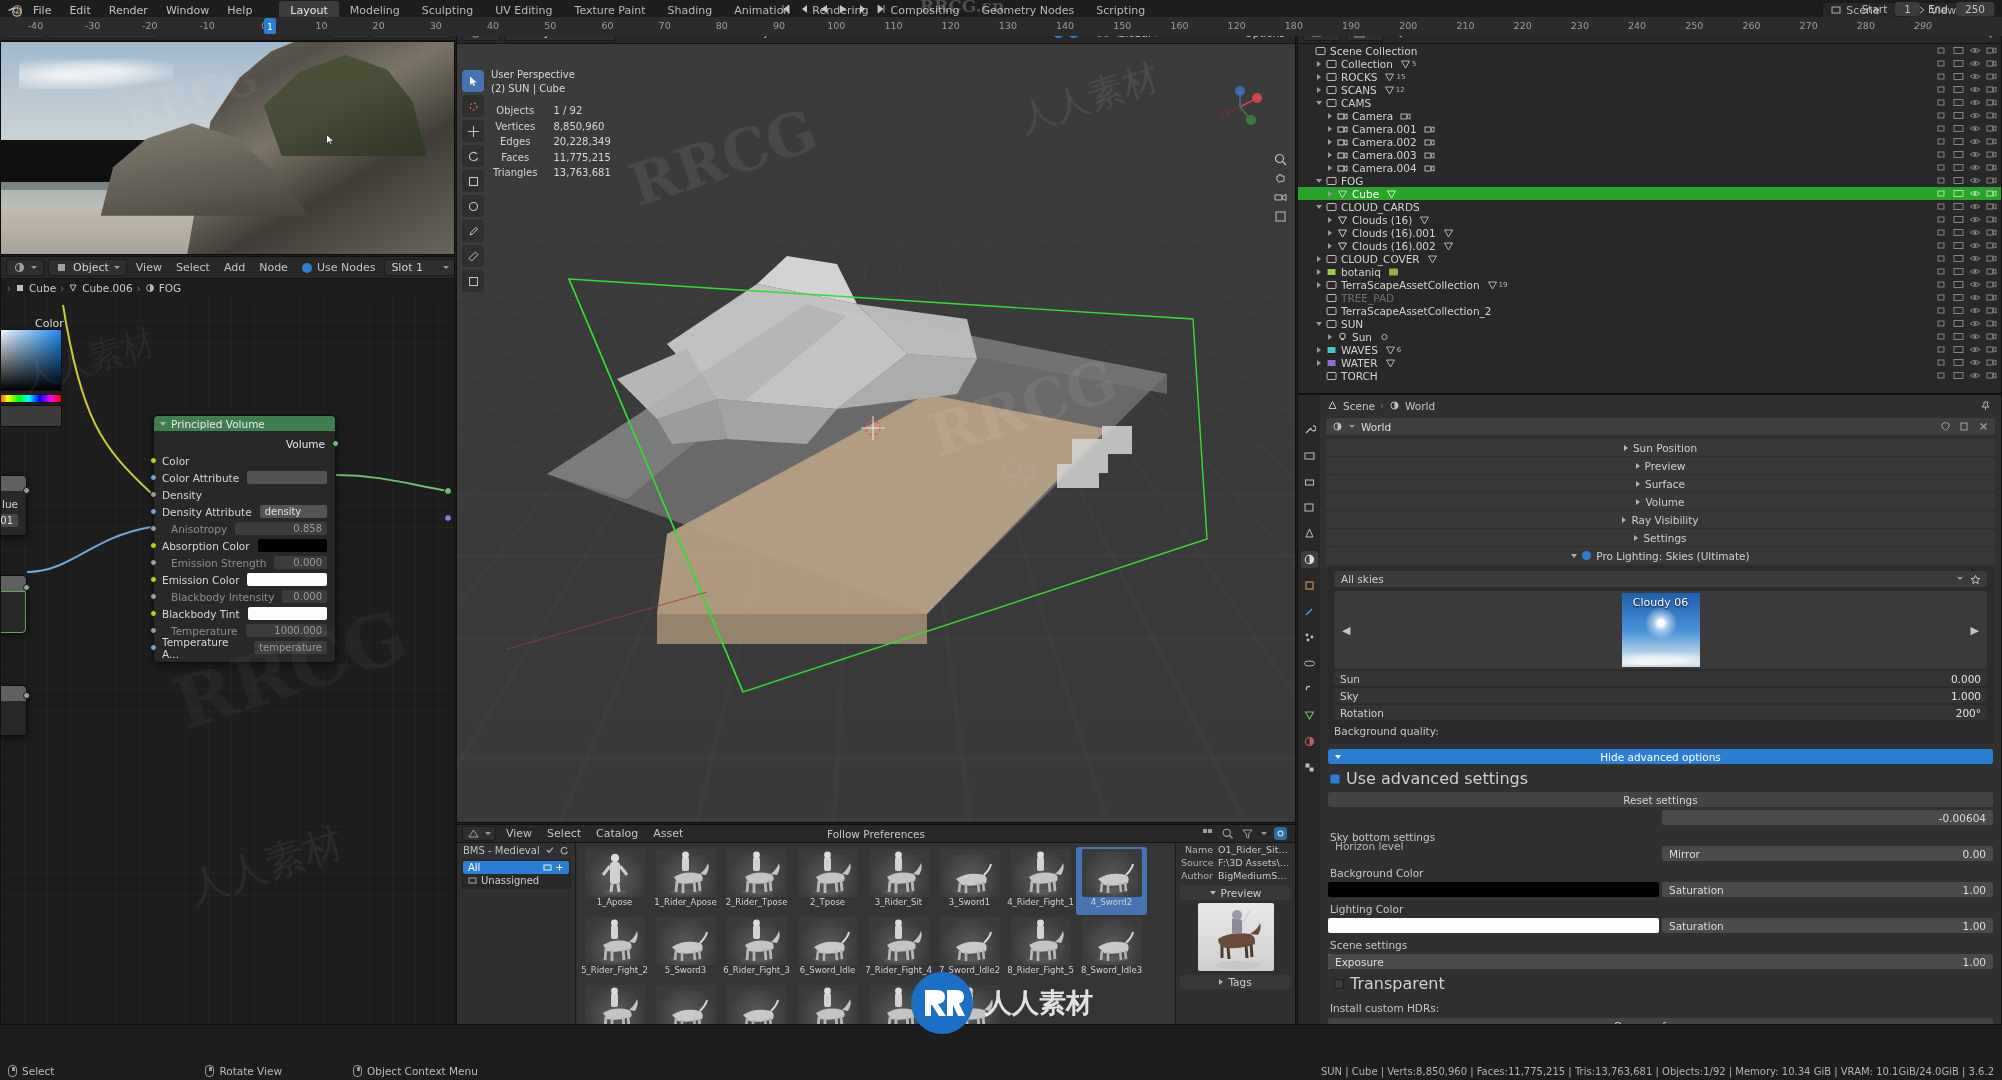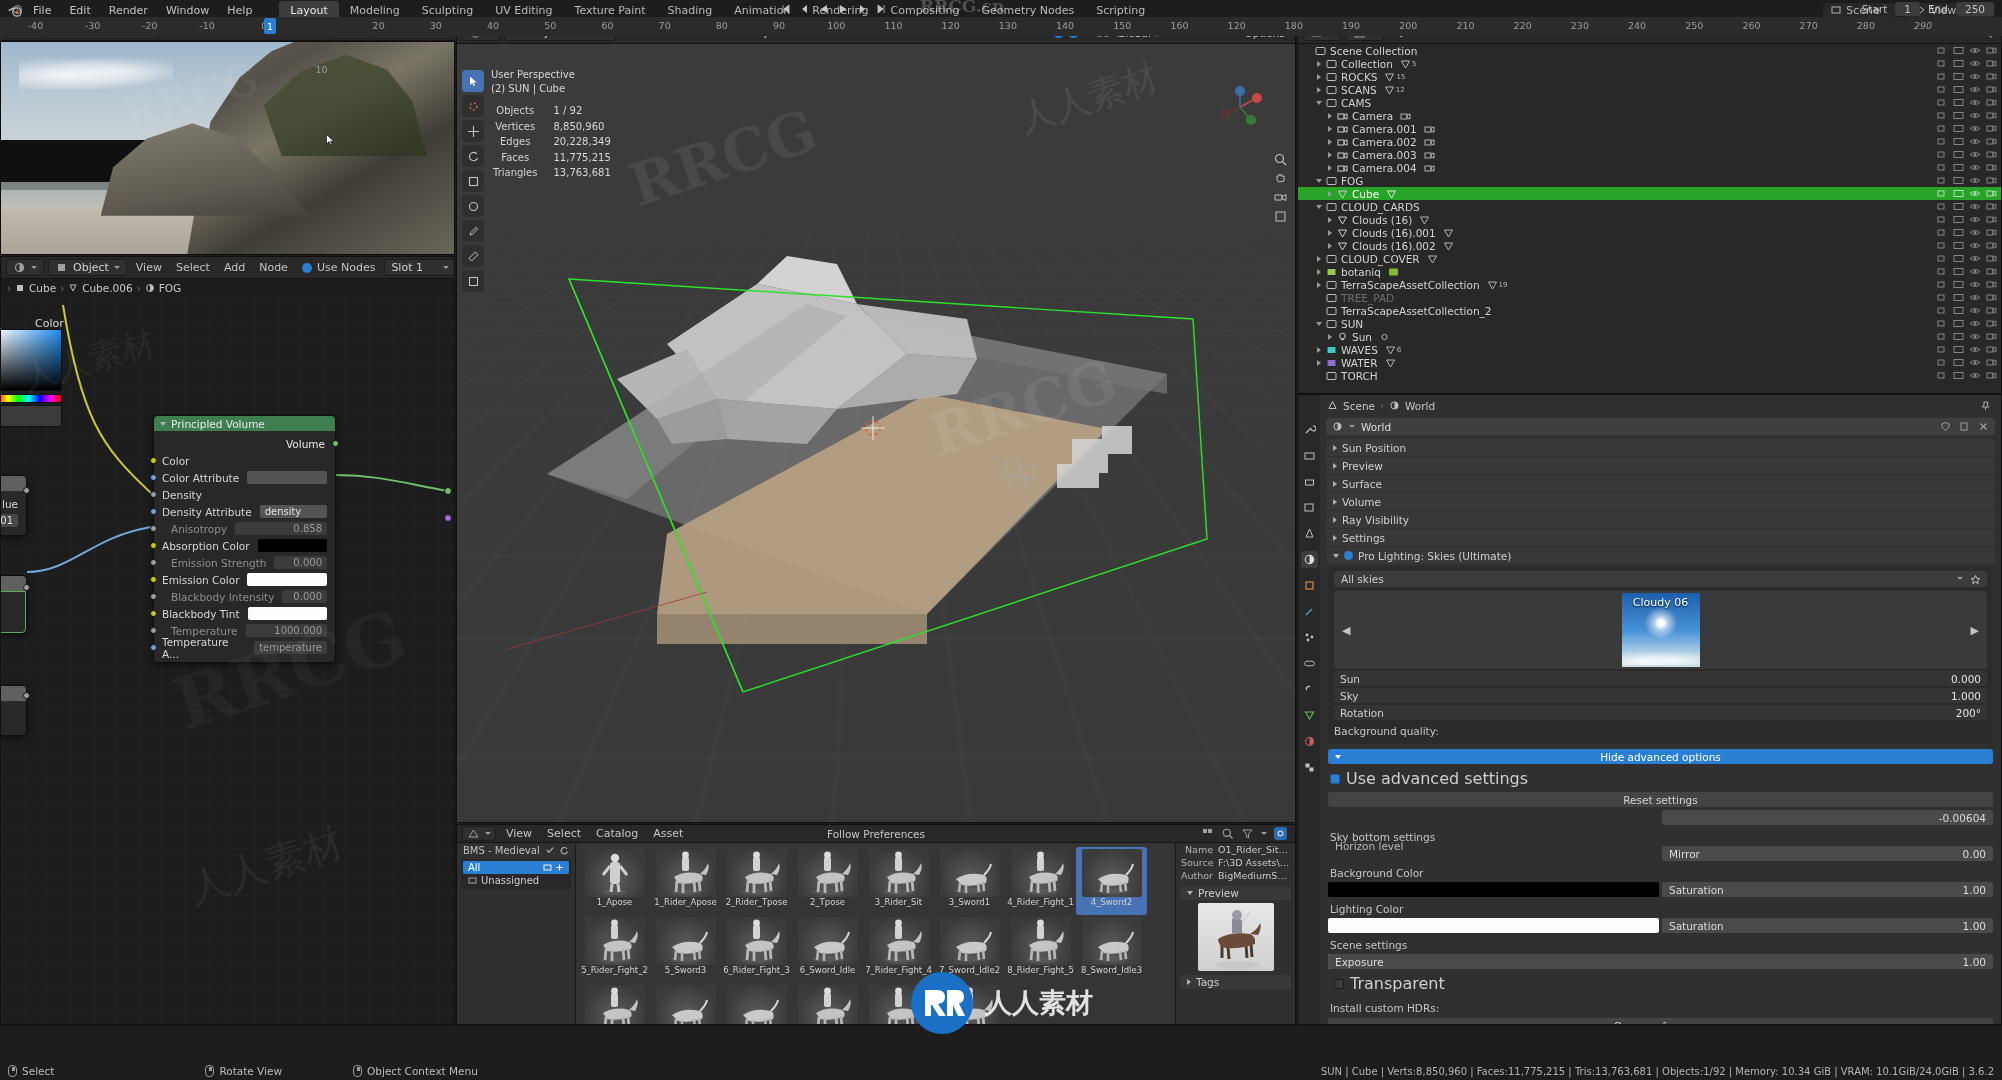--- a/index.html
+++ b/index.html
@@ -141,21 +141,21 @@
   .props { left:1297px; top:394px; width:705px; height:631px; background:#303030; border:1px solid #101010; }
   .pr-tabs { position:absolute; left:0; top:0; width:22px; height:100%; background:#282828;
      display:flex; flex-direction:column; align-items:center; padding-top:26px; gap:9px; }
   .prtab { width:17px; height:17px; display:flex; align-items:center; justify-content:center; border-radius:3px; }
   .prtab.active { background:#3d3d3d; }
   .pr-body { position:absolute; left:22px; top:0; right:0; bottom:0; background:#303030; overflow:hidden; }
   .pr-crumb { height:21px; display:flex; align-items:center; gap:5px; padding-left:7px; background:#303030; font-size:10.5px; color:#c8c8c8; }
   .pr-idbar { margin:2px 6px 4px; height:17px; background:#3f3f3f; border-radius:3px; display:flex; align-items:center;
      gap:6px; padding:0 6px; font-size:10.5px; color:#dcdcdc; }
   .pr-panel { margin:1px 6px; height:17px; background:#383838; border-radius:3px; display:flex; align-items:center;
-     gap:5px; padding:0 7px; font-size:10.5px; color:#cfcfcf; position:relative; }
+     gap:5px; padding:0 7px; font-size:10.5px; color:#cfcfcf; position:relative;justify-content:center; }
   .pr-panel .drag { position:absolute; right:7px; width:13px; height:7px; opacity:.5; }
   .tri { width:0;height:0;border-top:3.5px solid transparent;border-bottom:3.5px solid transparent;border-left:4.5px solid #b0b0b0; }
   .tri.down { border-left:3.5px solid transparent;border-right:3.5px solid transparent;border-top:4.5px solid #b0b0b0; border-bottom:0; }
   .pl-box { margin:2px 8px 0; background:#2b2b2b; border-radius:3px; padding:5px 6px 7px; }
   .allskies { height:16px; background:#3b3b3b; border-radius:3px; display:flex; align-items:center;
      padding:0 7px; font-size:10.5px; color:#cfcfcf; position:relative; }
   .sky-viewer { margin-top:4px; height:78px; background:#3a3a3a; border-radius:3px; position:relative;
      display:flex; align-items:center; justify-content:center; }
   .sky-thumb { width:78px; height:74px; position:relative; overflow:hidden;
      background:linear-gradient(#1d5fae 0%, #4a93d8 52%, #a8cbe6 78%, #cfdde6 100%); }
@@ -2210,21 +2210,21 @@
         <span>End</span>
         <span class="tl-num">250</span>
       </div>
     </div>
     <div class="tl-ruler">
         <div class="tick" style="left: 35.464px;">-40</div>
         <div class="tick" style="left: 92.664px;">-30</div>
         <div class="tick" style="left: 149.864px;">-20</div>
         <div class="tick" style="left: 207.064px;">-10</div>
         <div class="tick" style="left: 264.264px;">0</div>
-        <div class="tick" style="left: 321.464px; margin-top: 44px;">10</div>
+        <div class="tick" style="left: 321.464px;">10</div>
         <div class="tick" style="left: 378.664px;">20</div>
         <div class="tick" style="left: 435.864px;">30</div>
         <div class="tick" style="left: 493.064px;">40</div>
         <div class="tick" style="left: 550.264px;">50</div>
         <div class="tick" style="left: 607.464px;">60</div>
         <div class="tick" style="left: 664.664px;">70</div>
         <div class="tick" style="left: 721.864px;">80</div>
         <div class="tick" style="left: 779.064px;">90</div>
         <div class="tick" style="left: 836.264px;">100</div>
         <div class="tick" style="left: 893.464px;">110</div>

